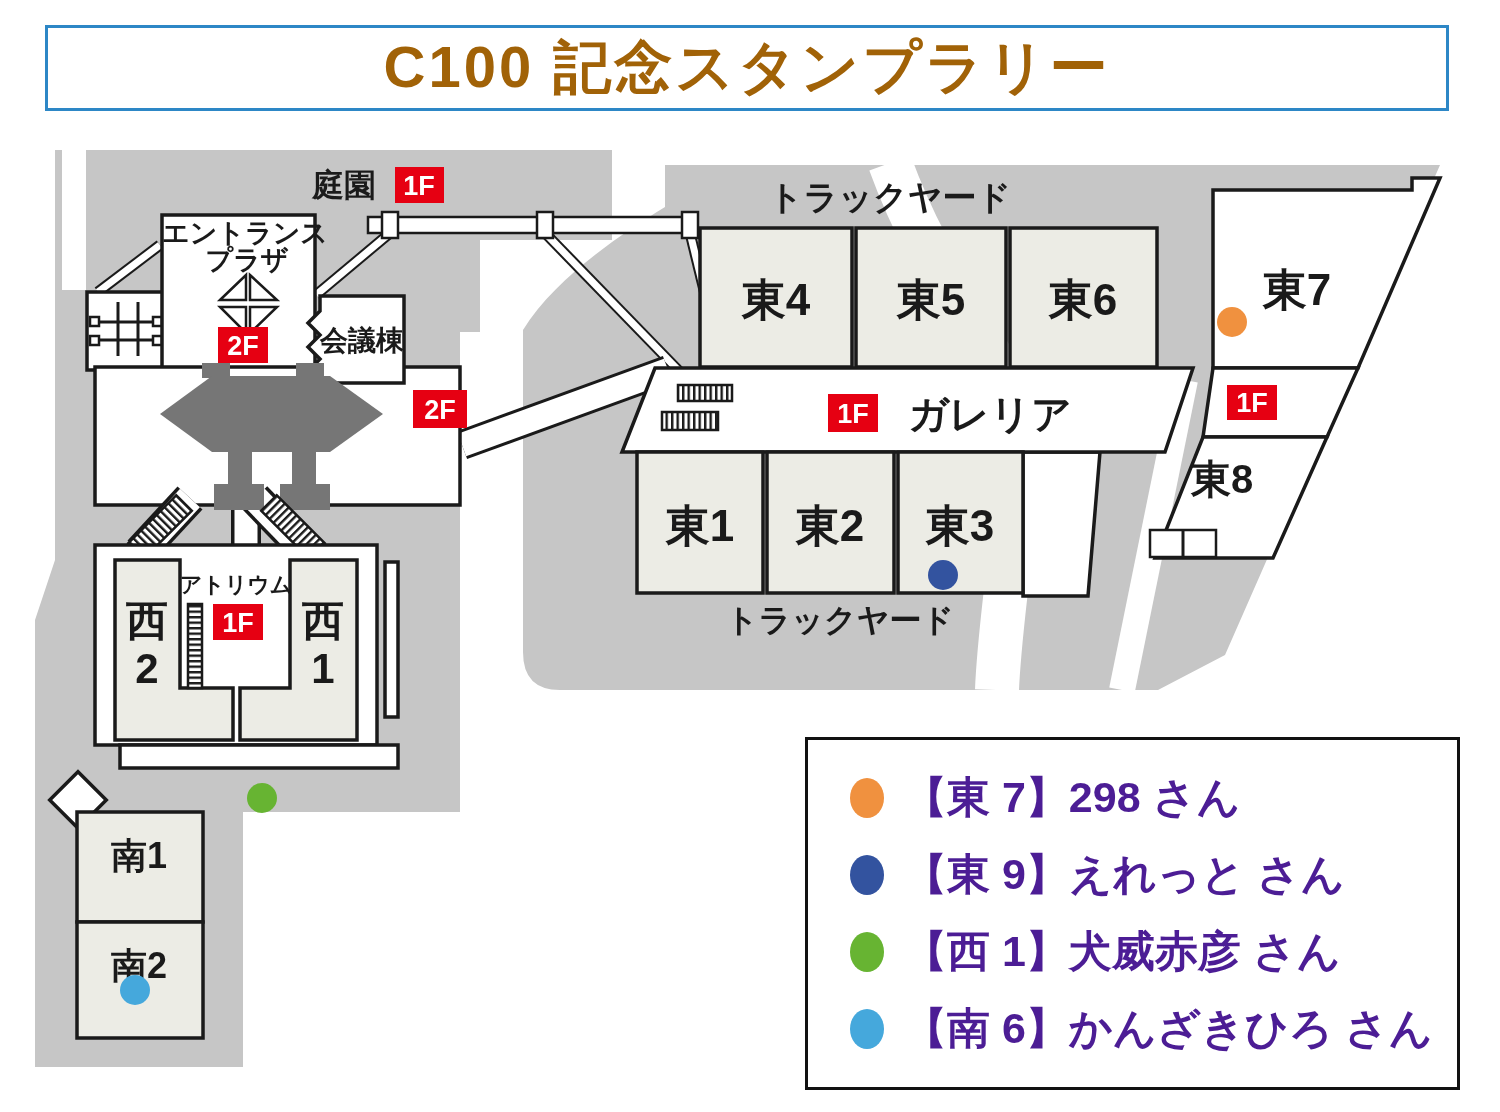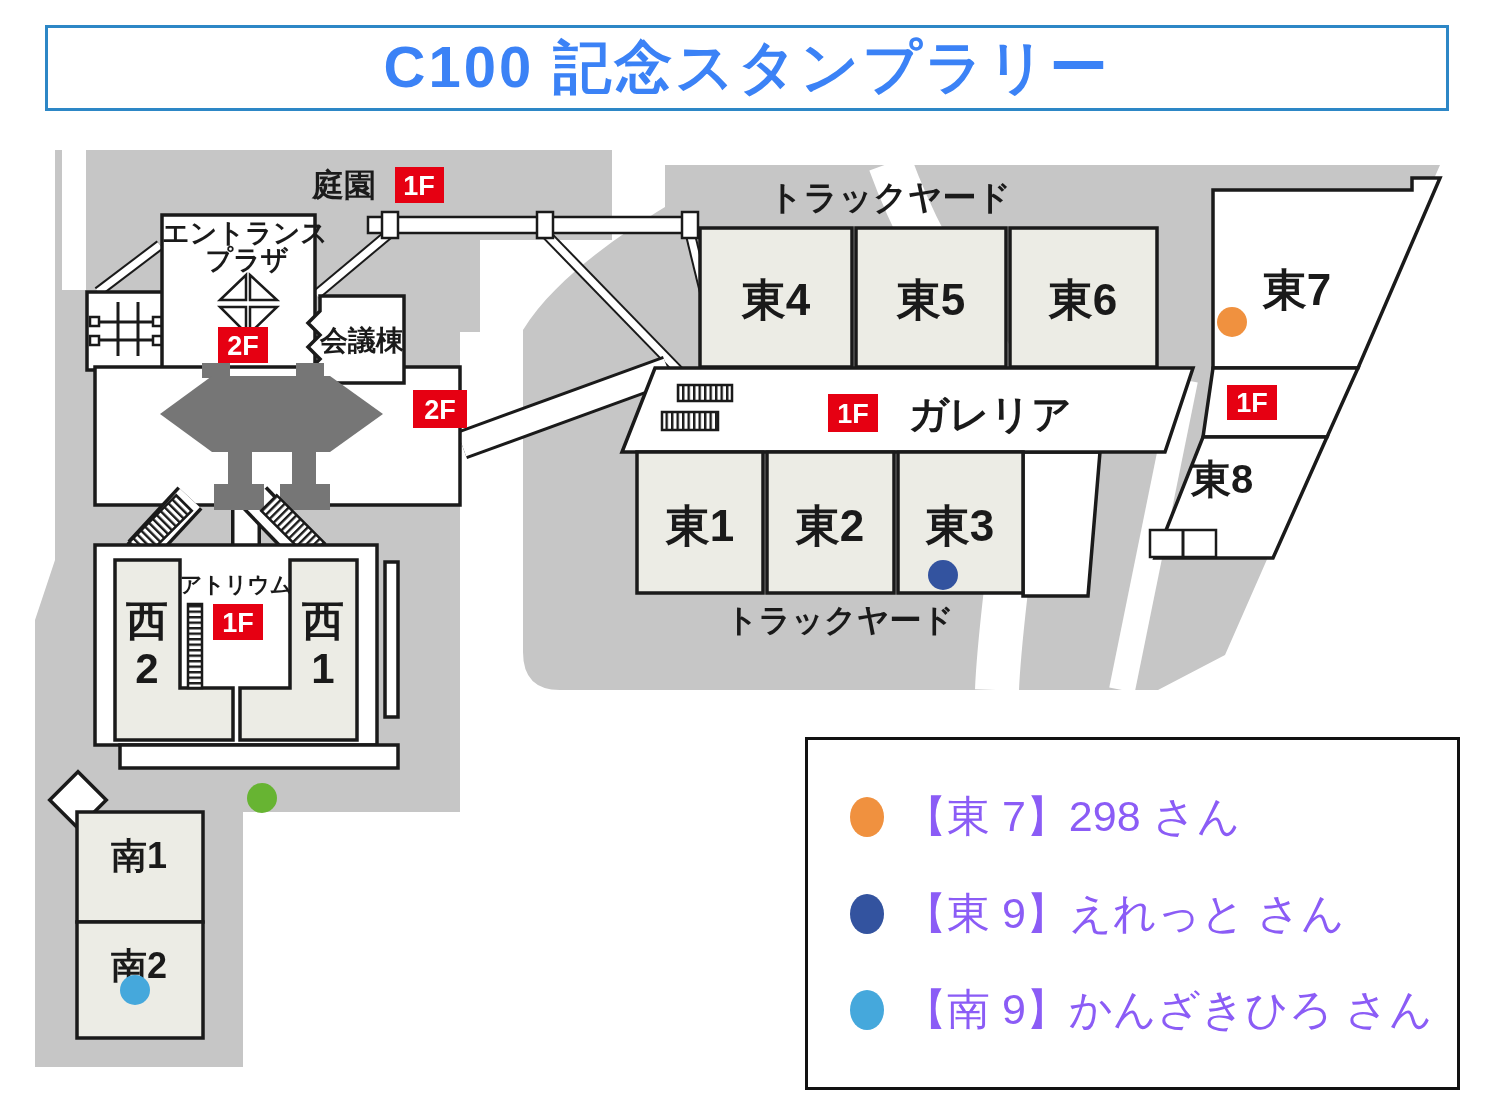--- a/index.html
+++ b/index.html
@@ -1,37 +1,37 @@
 <!DOCTYPE html>
 <html><head>
 <meta charset="utf-8">
 <style>
   html,body{margin:0;padding:0;background:#fff;}
   .canvas{position:relative;width:1500px;height:1112px;background:#fff;overflow:hidden;
           font-family:"Liberation Sans","DejaVu Sans",sans-serif;}
   .title-box{position:absolute;left:45px;top:25px;width:1404px;height:86px;border:3px solid #2d87c6;
              box-sizing:border-box;display:flex;align-items:center;justify-content:center;background:#fff;}
-  .title-text{color:#3b82f6;font-size:58px;font-weight:bold;letter-spacing:3px;}
+  .title-text{color:#a16207;font-size:58px;font-weight:bold;letter-spacing:3px;}
   svg.map{position:absolute;left:0;top:0;}
   .gray{fill:#c6c6c6;stroke:none;}
   .white{fill:#ffffff;stroke:#1a1a1a;stroke-width:3.5;}
   .whitethin{fill:#ffffff;stroke:#1a1a1a;stroke-width:2.5;}
   .hall{fill:#ecece5;stroke:#1a1a1a;stroke-width:3.5;}
   .tower{fill:#767676;stroke:none;}
   .road{stroke:#ffffff;fill:none;}
   .ck{stroke:#1a1a1a;fill:none;}
   .cw{stroke:#ffffff;fill:none;}
   .ln{stroke:#1a1a1a;stroke-width:3;fill:none;}
   .lb{fill:#1a1a1a;font-weight:600;text-anchor:middle;dominant-baseline:central;}
   .badge-t{fill:#ffffff;font-weight:bold;font-size:27px;text-anchor:middle;dominant-baseline:central;}
   .legend{position:absolute;left:805px;top:737px;width:655px;height:353px;border:3px solid #111;
           box-sizing:border-box;background:#fff;display:flex;flex-direction:column;
           justify-content:space-evenly;padding:10px 0 10px 40px;}
   .legend-row{display:flex;align-items:center;gap:18px;}
-  .legend-label{font-size:43px;font-weight:400;color:#8b5cf6;white-space:nowrap;}
+  .legend-label{font-size:43px;font-weight:700;color:#4c1d95;white-space:nowrap;}
 </style>
 </head>
 <body>
 
 <div class="canvas">
 
   <div class="title-box">
     <span class="title-text">C100 記念スタンプラリー</span>
   </div>
 
@@ -208,19 +208,25 @@
       <span class="legend-label">【東 7】298 さん</span>
     </div>
     <div class="legend-row">
       <svg width="38" height="42">
         <ellipse cx="19" cy="21" rx="17" ry="20" fill="#33539f"></ellipse>
       </svg>
       <span class="legend-label">【東 9】えれっと さん</span>
     </div>
     <div class="legend-row">
       <svg width="38" height="42">
+        <ellipse cx="19" cy="21" rx="17" ry="20" fill="#67b432"></ellipse>
+      </svg>
+      <span class="legend-label">【西 1】犬威赤彦 さん</span>
+    </div>
+    <div class="legend-row">
+      <svg width="38" height="42">
         <ellipse cx="19" cy="21" rx="17" ry="20" fill="#45a8dc"></ellipse>
       </svg>
-      <span class="legend-label">【南 9】かんざきひろ さん</span>
+      <span class="legend-label">【南 6】かんざきひろ さん</span>
     </div>
   </div>
 
 </div>
 
 </body></html>

